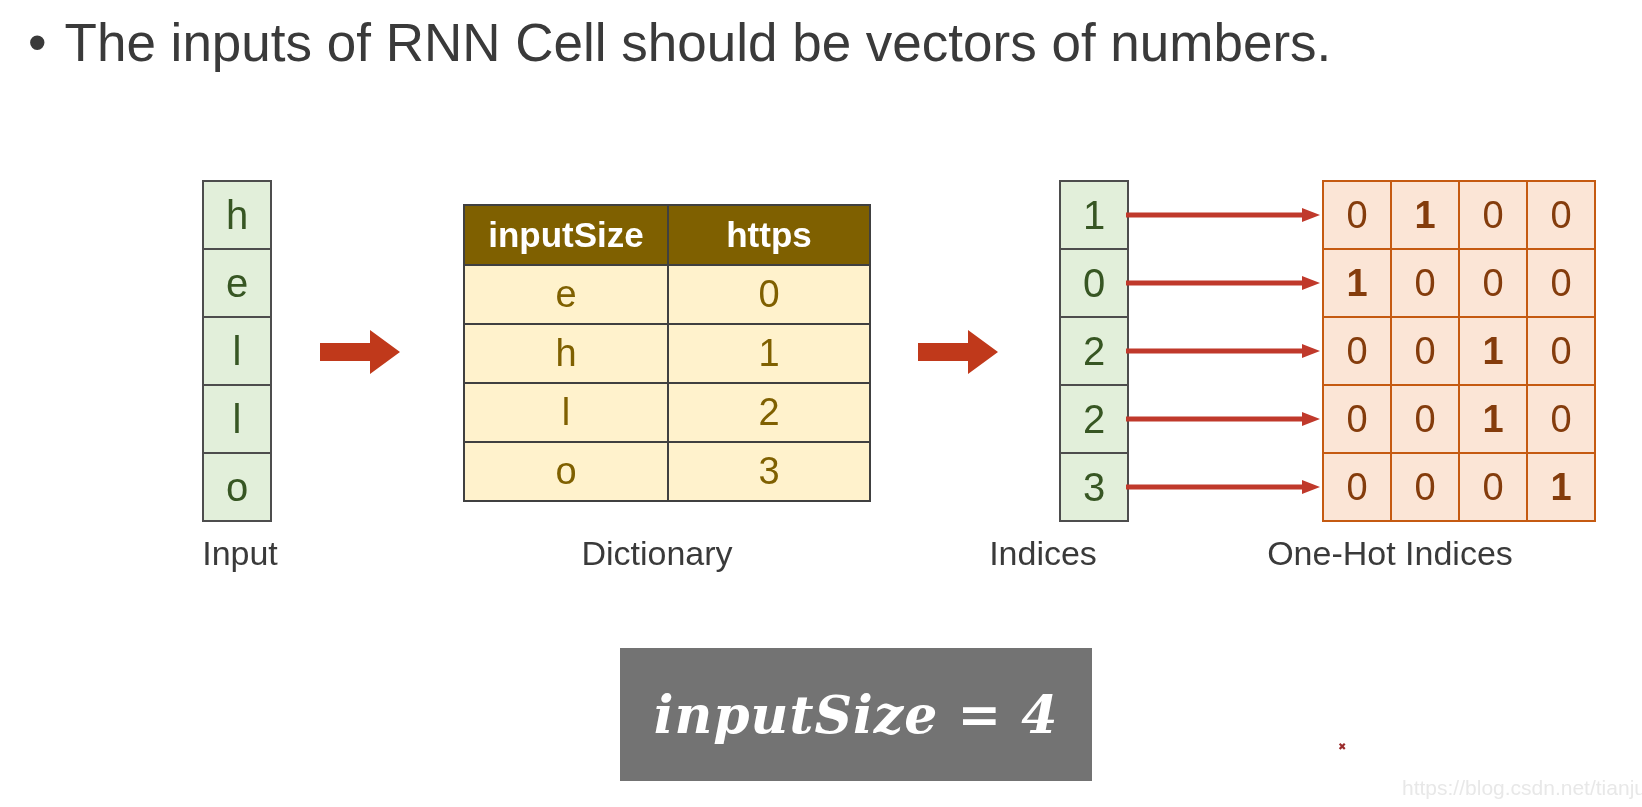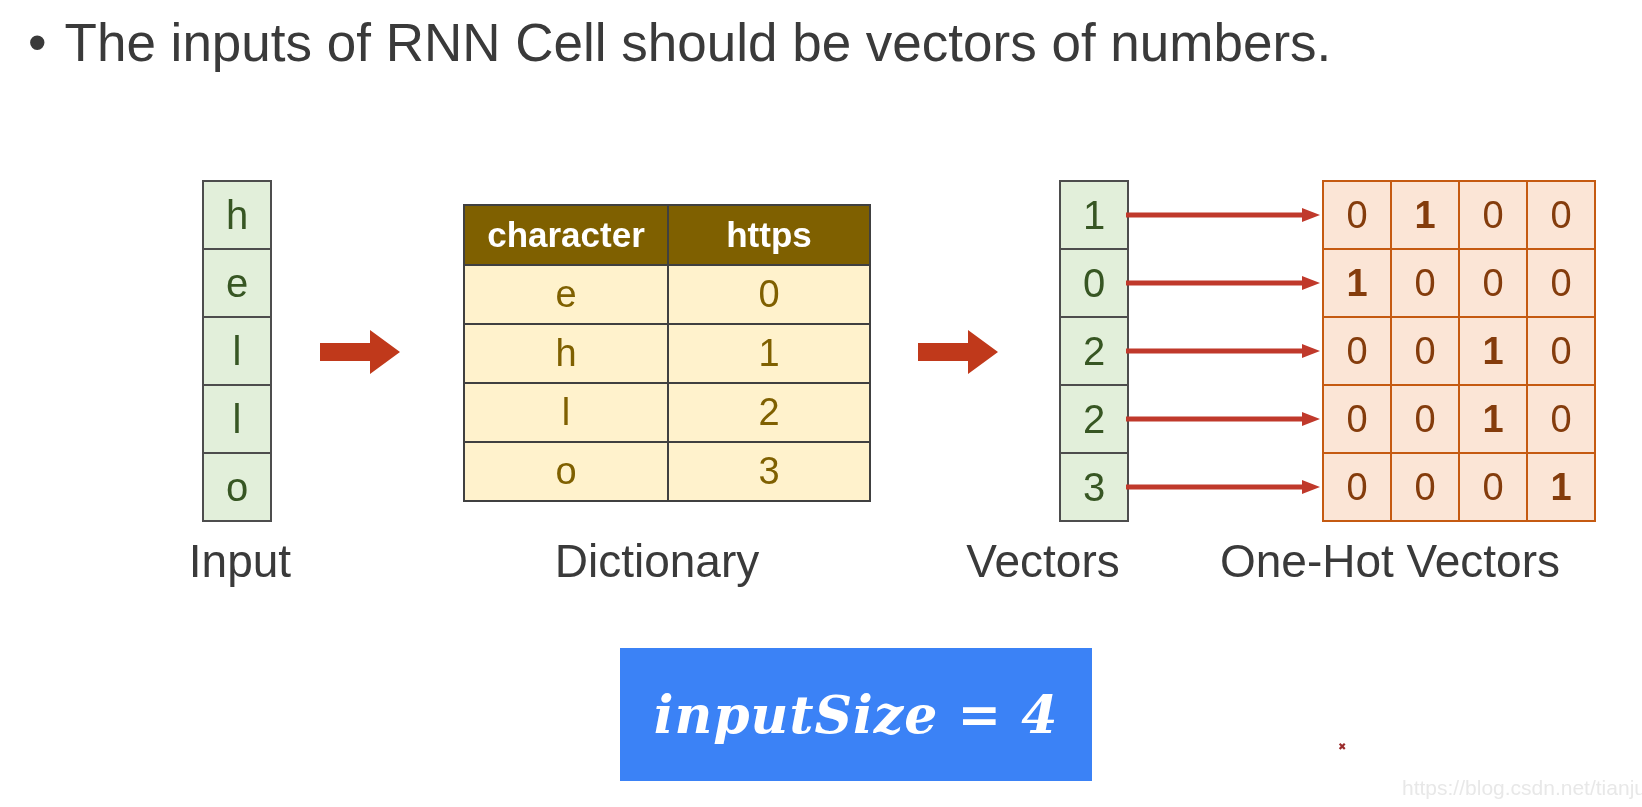--- a/index.html
+++ b/index.html
@@ -28,25 +28,25 @@
   
   .onehot { position:absolute; left:1322px; top:180px; display:grid;
             grid-template-columns:repeat(4,66px); grid-auto-rows:66px;
             gap:2px; background:#c55a11; border:2px solid #c55a11; }
   .onehot .mcell { background:#fbe5d6; color:#843c0c; font-size:38px;
                    display:flex; align-items:center; justify-content:center; }
 
   .flow-arrow { position:absolute; width:80px; height:48px; }
   .row-arrow { position:absolute; width:194px; height:14px; }
 
-  .label { position:absolute; top:534px; transform:translateX(-50%); font-size:46px;
+  .label { position:absolute; top:534px; transform:translateX(-50%); font-size:34px;
            color:#3a3a3a; white-space:nowrap; }
 
   .formula-box { position:absolute; left:620px; top:648px; width:472px; height:133px;
-                 background:#3b82f6; display:flex; align-items:center; justify-content:center; }
+                 background:#737373; display:flex; align-items:center; justify-content:center; }
   .formula-box .formula-text { color:#ffffff; font-family:"DejaVu Serif", serif;
                  font-style:italic; font-weight:bold; font-size:52px; letter-spacing:1px; }
 
   .tiny-mark { position:absolute; left:1338px; top:741px; font-size:10px; color:#9b2c2c; }
   .watermark { position:absolute; left:1402px; top:776px; font-size:21px; color:#e8e8e8;
                white-space:nowrap; }
 </style>
 </head>
 <body>
 
@@ -62,21 +62,21 @@
     <div class="cell">l</div>
     <div class="cell">l</div>
     <div class="cell">o</div>
   </div>
 
   <svg class="flow-arrow" style="left:320px; top:328px;" viewBox="0 0 80 48">
     <polygon points="0,15 50,15 50,2 80,24 50,46 50,33 0,33" fill="#c0391b"></polygon>
   </svg>
 
   <div class="dict">
-    <div class="hcell">character</div>
+    <div class="hcell">inputSize</div>
     <div class="hcell">https</div>
     <div class="dcell">e</div>
     <div class="dcell">0</div>
     <div class="dcell">h</div>
     <div class="dcell">1</div>
     <div class="dcell">l</div>
     <div class="dcell">2</div>
     <div class="dcell">o</div>
     <div class="dcell">3</div>
   </div>
@@ -132,22 +132,22 @@
     <div class="mcell" style="font-weight: bold;">1</div>
     <div class="mcell">0</div>
     <div class="mcell">0</div>
     <div class="mcell">0</div>
     <div class="mcell">0</div>
     <div class="mcell" style="font-weight: bold;">1</div>
   </div>
 
   <div class="label" style="left:240px;">Input</div>
   <div class="label" style="left:657px;">Dictionary</div>
-  <div class="label" style="left:1043px;">Vectors</div>
-  <div class="label" style="left:1390px;">One-Hot Vectors</div>
+  <div class="label" style="left:1043px;">Indices</div>
+  <div class="label" style="left:1390px;">One-Hot Indices</div>
 
   <div class="formula-box">
     <span class="formula-text">inputSize = 4</span>
   </div>
 
   <div class="tiny-mark">✖</div>
   <div class="watermark">https://blog.csdn.net/tianjuewudi</div>
 
 </div>
 

